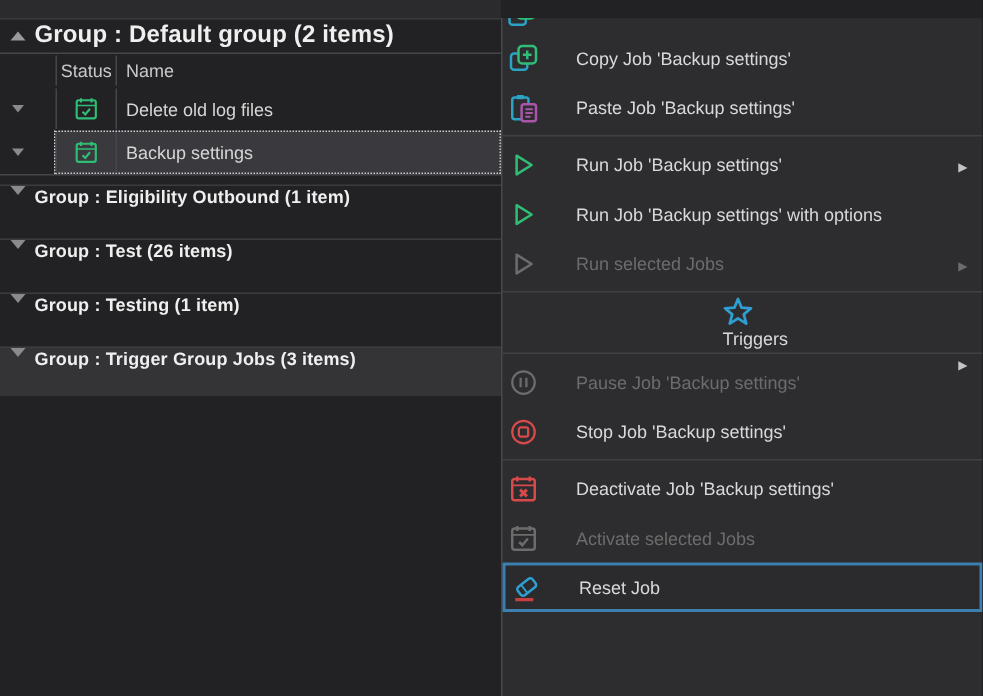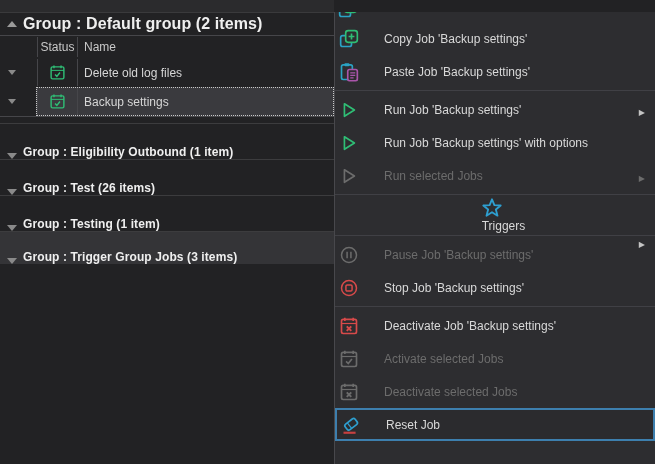--- a/index.html
+++ b/index.html
@@ -22,21 +22,21 @@
   .tr { display:flex; align-items:stretch; }
   .td-exp { width:36px; display:flex; align-items:center; justify-content:flex-start; padding-left:8px; }
   .cells { flex:1; display:flex; border:1px dotted transparent; }
   .td-status { width:40px; display:flex; align-items:center; justify-content:center; border-left:1px solid #46464a; }
   .td-name { flex:1; display:flex; align-items:center; padding-left:6px; border-left:1px solid #46464a; font-size:12px; color:#d6d6d6; }
   .tr.th { height:22px; }
   .tr.th .td-status, .tr.th .td-name { font-size:12px; color:#c9c9c9; }
   .tr.row { height:29px; }
   .tr.row.selected .cells { background:#3a3a3e; border:1px dotted #c8c8c8; }
   
-  .group-row { height:36px; display:flex; align-items:flex-end; padding-left:7px; border-top:1px solid #3c3c3e; }
+  .group-row { height:36px; display:flex; align-items:flex-start; padding-left:7px; border-top:1px solid #3c3c3e; }
   .group-row .glabel { font-size:12px; font-weight:700; color:#efefef; margin-left:6px; letter-spacing:.1px; }
   .group-row.highlighted { background:#343437; height:33px; }
   .panel-spacer { height:6px; }
   
   .context-menu {
     position:absolute; left:334px; top:12px; width:321px; height:464px;
     background:#2d2d30; border-left:1px solid #48484c;
     display:flex; flex-direction:column;
   }
   .menu-item { height:33px; display:flex; align-items:center; padding:0 10px 0 3px; position:relative; }
@@ -264,31 +264,20 @@
         <svg class="ic" viewBox="0 0 24 24" fill="none" stroke="#6c6c6c" stroke-width="2">
           <path d="M7 2v4 M17 2v4"></path>
             <rect x="3" y="4" width="18" height="17" rx="2"></rect>
           <path d="M3 9h18" stroke-width="1.4"></path>
             <path d="M8.5 14.8l2.6 2.6 4.4-5.4"></path>
         </svg>
       </span>
       <span class="mi-label">Activate selected Jobs</span>
     </div>
 
-    <div class="menu-item disabled">
-      <span class="mi-icon">
-        <svg class="ic" viewBox="0 0 24 24" fill="none" stroke="#6c6c6c" stroke-width="2">
-          <path d="M7 2v4 M17 2v4"></path>
-            <rect x="3" y="4" width="18" height="17" rx="2"></rect>
-          <path d="M3 9h18" stroke-width="1.4"></path>
-            <path d="M9.3 12.5l5.4 5.4M14.7 12.5l-5.4 5.4" stroke-width="2.4"></path>
-        </svg>
-      </span>
-      <span class="mi-label">Deactivate selected Jobs</span>
-    </div>
 
     <div class="menu-item reset-highlight">
       <span class="mi-icon">
         <svg class="ic" viewBox="0 0 24 24">
           <g transform="rotate(-38 12 11)">
             <rect x="4.5" y="7" width="15" height="8.5" rx="2.5" fill="none" stroke="#2e9fd0" stroke-width="2"></rect>
             <path d="M9.5 7v8.5" stroke="#2e9fd0" stroke-width="1.5"></path>
           </g>
           <path d="M3 21.3h14.5" stroke="#c64040" stroke-width="2.6"></path>
         </svg>

